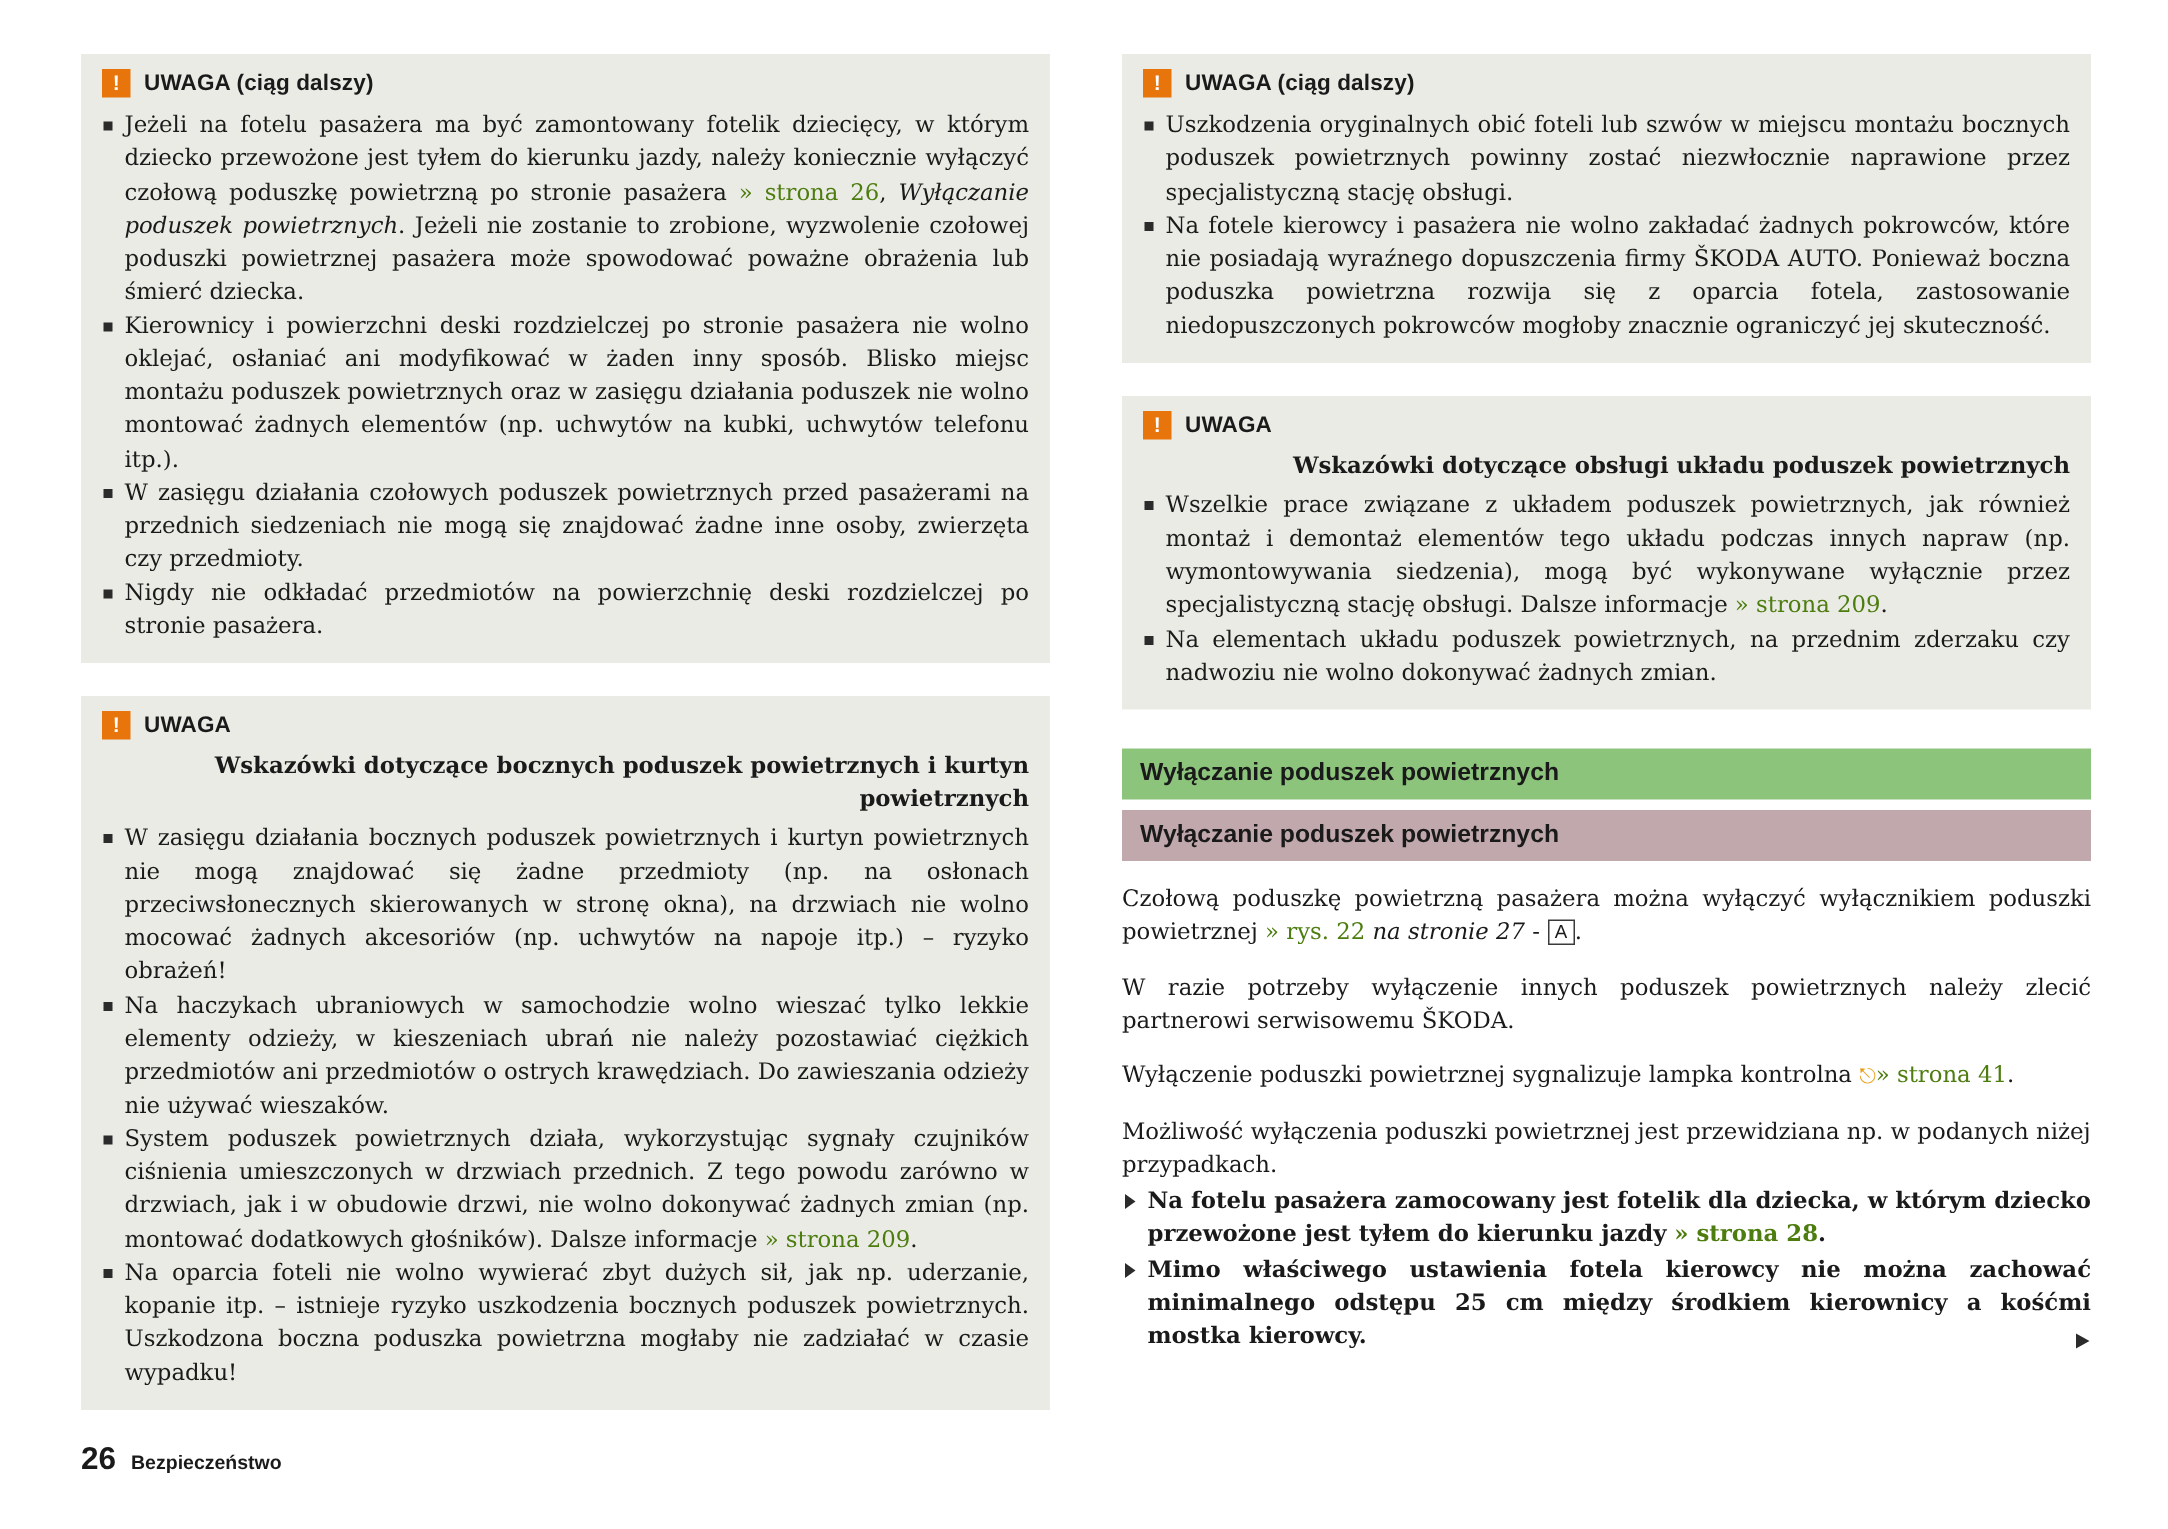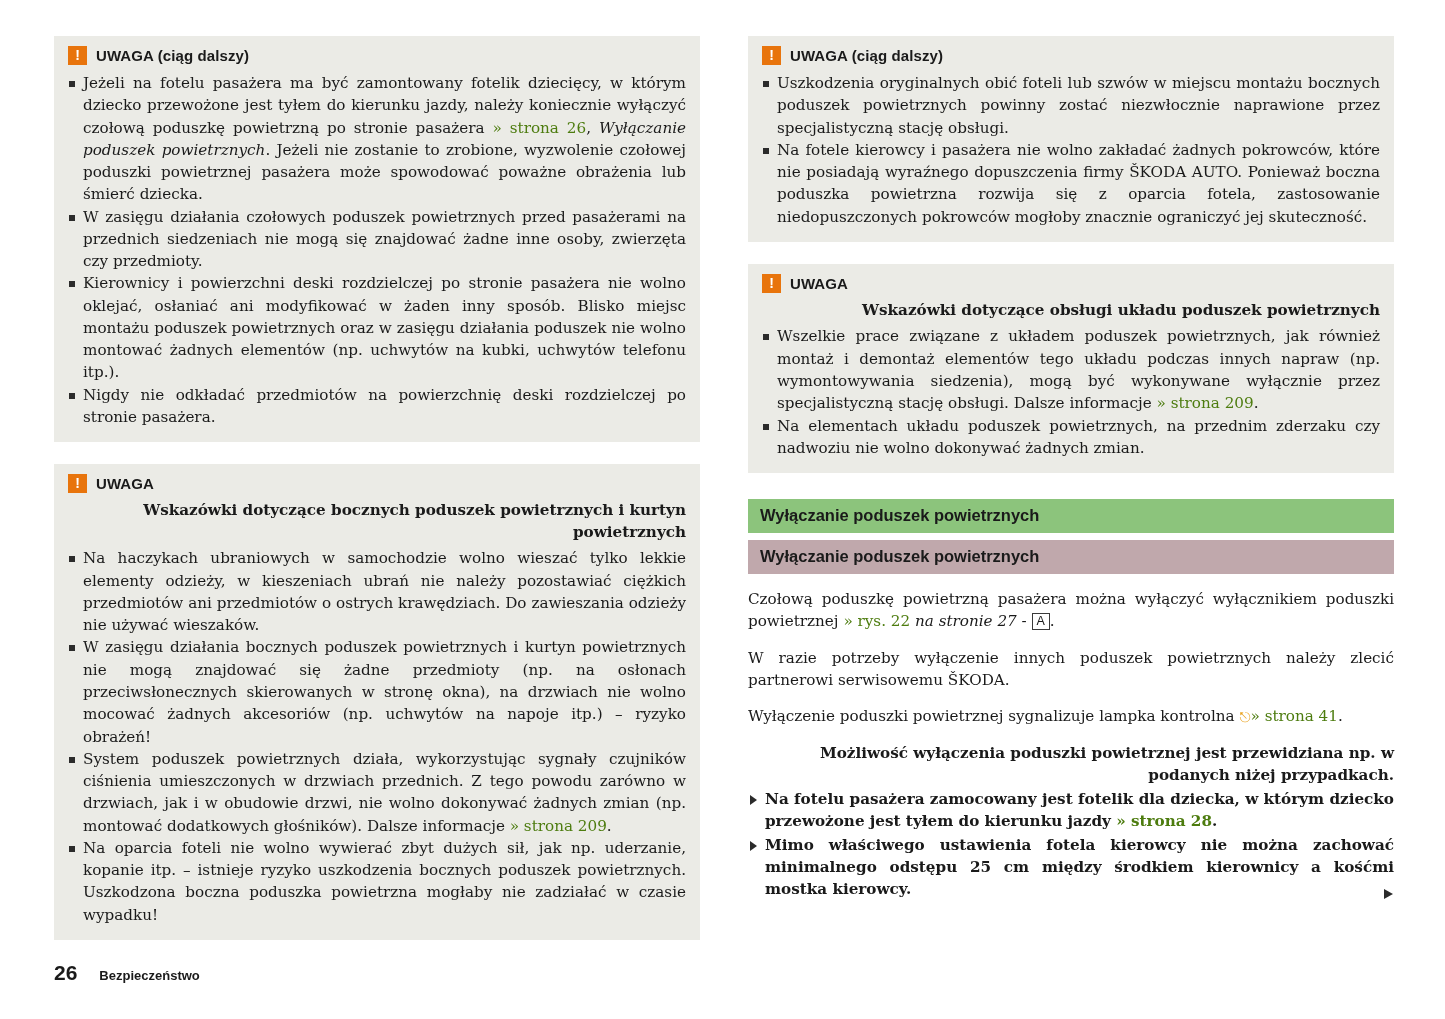--- a/index.html
+++ b/index.html
@@ -114,25 +114,24 @@
     margin-top: 7px;
     margin-bottom: 14px;
   }
   p.body {
     font-size: 15.2px;
     line-height: 1.465;
     margin: 0 0 14px 0;
     text-align: justify;
   }
   .bold-lead {
-    font-weight: bold;
+    font-weight: normal;
     font-size: 15.2px;
     line-height: 1.465;
     margin: 0 0 2px 0;
-    text-align: right;
   }
   ul.arrows {
     list-style: none;
     margin: 0;
     padding: 0;
   }
   ul.arrows li {
     position: relative;
     padding-left: 17px;
     font-size: 15.2px;
@@ -174,21 +173,21 @@
     border-top: 5.5px solid transparent;
     border-bottom: 5.5px solid transparent;
   }
   
   .footer {
     position: absolute;
     left: 54px;
     bottom: 34px;
     display: flex;
     align-items: baseline;
-    gap: 22px;
+    gap: 10px;
   }
   .folio {
     font-family: "Liberation Sans", sans-serif;
     font-weight: bold;
     font-size: 21px;
   }
   .foot-label {
     font-family: "Liberation Sans", sans-serif;
     font-weight: bold;
     font-size: 13px;
@@ -203,35 +202,35 @@
 
     <div class="col">
 
       <div class="note-box">
         <div class="note-head">
           <span class="bang">!</span>
           <span class="note-title">UWAGA (ciąg dalszy)</span>
         </div>
         <ul class="bullets">
           <li><span>Jeżeli na fotelu pasażera ma być zamontowany fotelik dziecięcy, w którym dziecko przewożone jest tyłem do kierunku jazdy, należy koniecznie wyłączyć czołową poduszkę powietrzną po stronie pasażera </span><span class="lnk">» strona 26</span><span>, </span><span class="ital">Wyłączanie poduszek powietrznych</span><span>. Jeżeli nie zostanie to zrobione, wyzwolenie czołowej poduszki powietrznej pasażera może spowodować poważne obrażenia lub śmierć dziecka.</span></li>
+          <li>Kierownicy i powierzchni deski rozdzielczej po stronie pasażera nie wolno oklejać, osłaniać ani modyfikować w żaden inny sposób. Blisko miejsc montażu poduszek powietrznych oraz w zasięgu działania poduszek nie wolno montować żadnych elementów (np. uchwytów na kubki, uchwytów telefonu itp.).</li>
           <li>W zasięgu działania czołowych poduszek powietrznych przed pasażerami na przednich siedzeniach nie mogą się znajdować żadne inne osoby, zwierzęta czy przedmioty.</li>
-          <li>Kierownicy i powierzchni deski rozdzielczej po stronie pasażera nie wolno oklejać, osłaniać ani modyfikować w żaden inny sposób. Blisko miejsc montażu poduszek powietrznych oraz w zasięgu działania poduszek nie wolno montować żadnych elementów (np. uchwytów na kubki, uchwytów telefonu itp.).</li>
           <li>Nigdy nie odkładać przedmiotów na powierzchnię deski rozdzielczej po stronie pasażera.</li>
         </ul>
       </div>
 
       <div class="note-box">
         <div class="note-head">
           <span class="bang">!</span>
           <span class="note-title">UWAGA</span>
         </div>
         <div class="subhead">Wskazówki dotyczące bocznych poduszek powietrznych i kurtyn powietrznych</div>
         <ul class="bullets">
+          <li>W zasięgu działania bocznych poduszek powietrznych i kurtyn powietrznych nie mogą znajdować się żadne przedmioty (np. na osłonach przeciwsłonecznych skierowanych w stronę okna), na drzwiach nie wolno mocować żadnych akcesoriów (np. uchwytów na napoje itp.) – ryzyko obrażeń!</li>
           <li>Na haczykach ubraniowych w samochodzie wolno wieszać tylko lekkie elementy odzieży, w kieszeniach ubrań nie należy pozostawiać ciężkich przedmiotów ani przedmiotów o ostrych krawędziach. Do zawieszania odzieży nie używać wieszaków.</li>
-          <li>W zasięgu działania bocznych poduszek powietrznych i kurtyn powietrznych nie mogą znajdować się żadne przedmioty (np. na osłonach przeciwsłonecznych skierowanych w stronę okna), na drzwiach nie wolno mocować żadnych akcesoriów (np. uchwytów na napoje itp.) – ryzyko obrażeń!</li>
           <li><span>System poduszek powietrznych działa, wykorzystując sygnały czujników ciśnienia umieszczonych w drzwiach przednich. Z tego powodu zarówno w drzwiach, jak i w obudowie drzwi, nie wolno dokonywać żadnych zmian (np. montować dodatkowych głośników). Dalsze informacje </span><span class="lnk">» strona 209</span><span>.</span></li>
           <li>Na oparcia foteli nie wolno wywierać zbyt dużych sił, jak np. uderzanie, kopanie itp. – istnieje ryzyko uszkodzenia bocznych poduszek powietrznych. Uszkodzona boczna poduszka powietrzna mogłaby nie zadziałać w czasie wypadku!</li>
         </ul>
       </div>
 
     </div>
 
     <div class="col">
 
       <div class="note-box">

